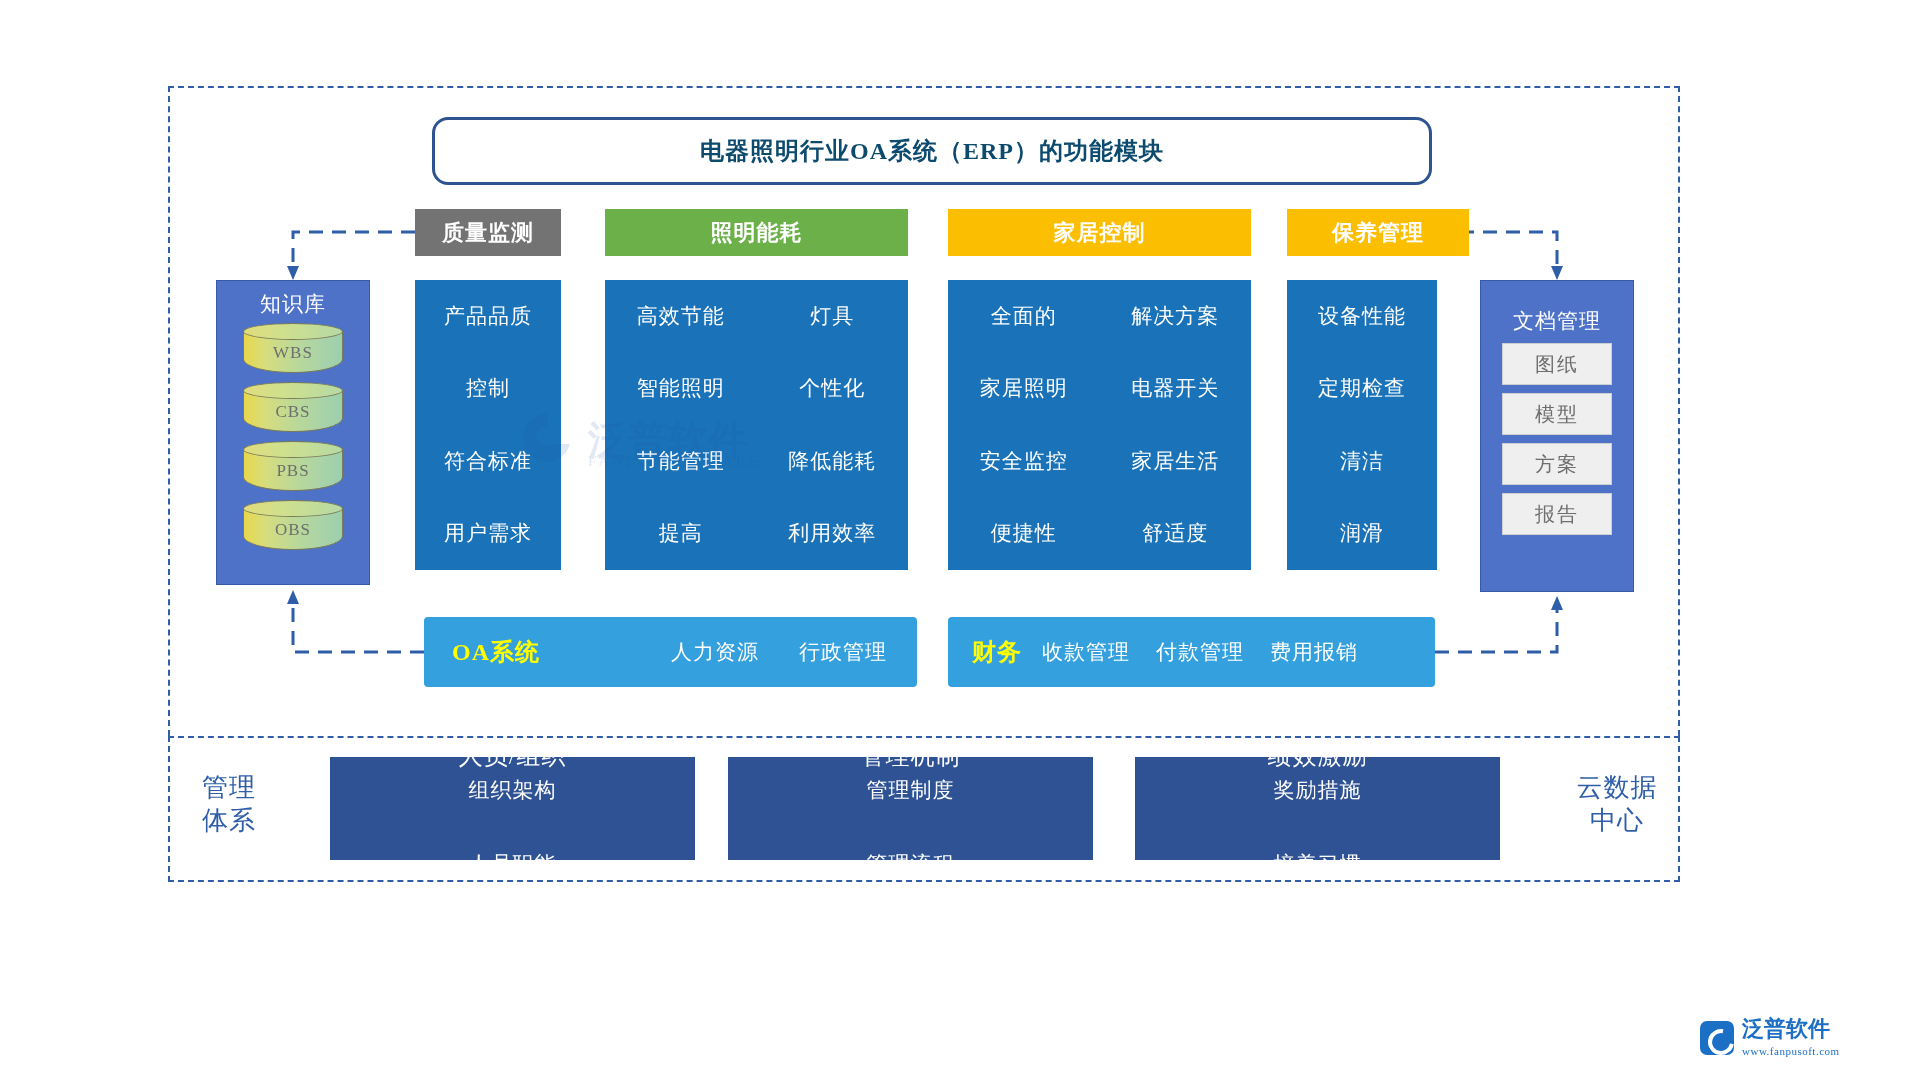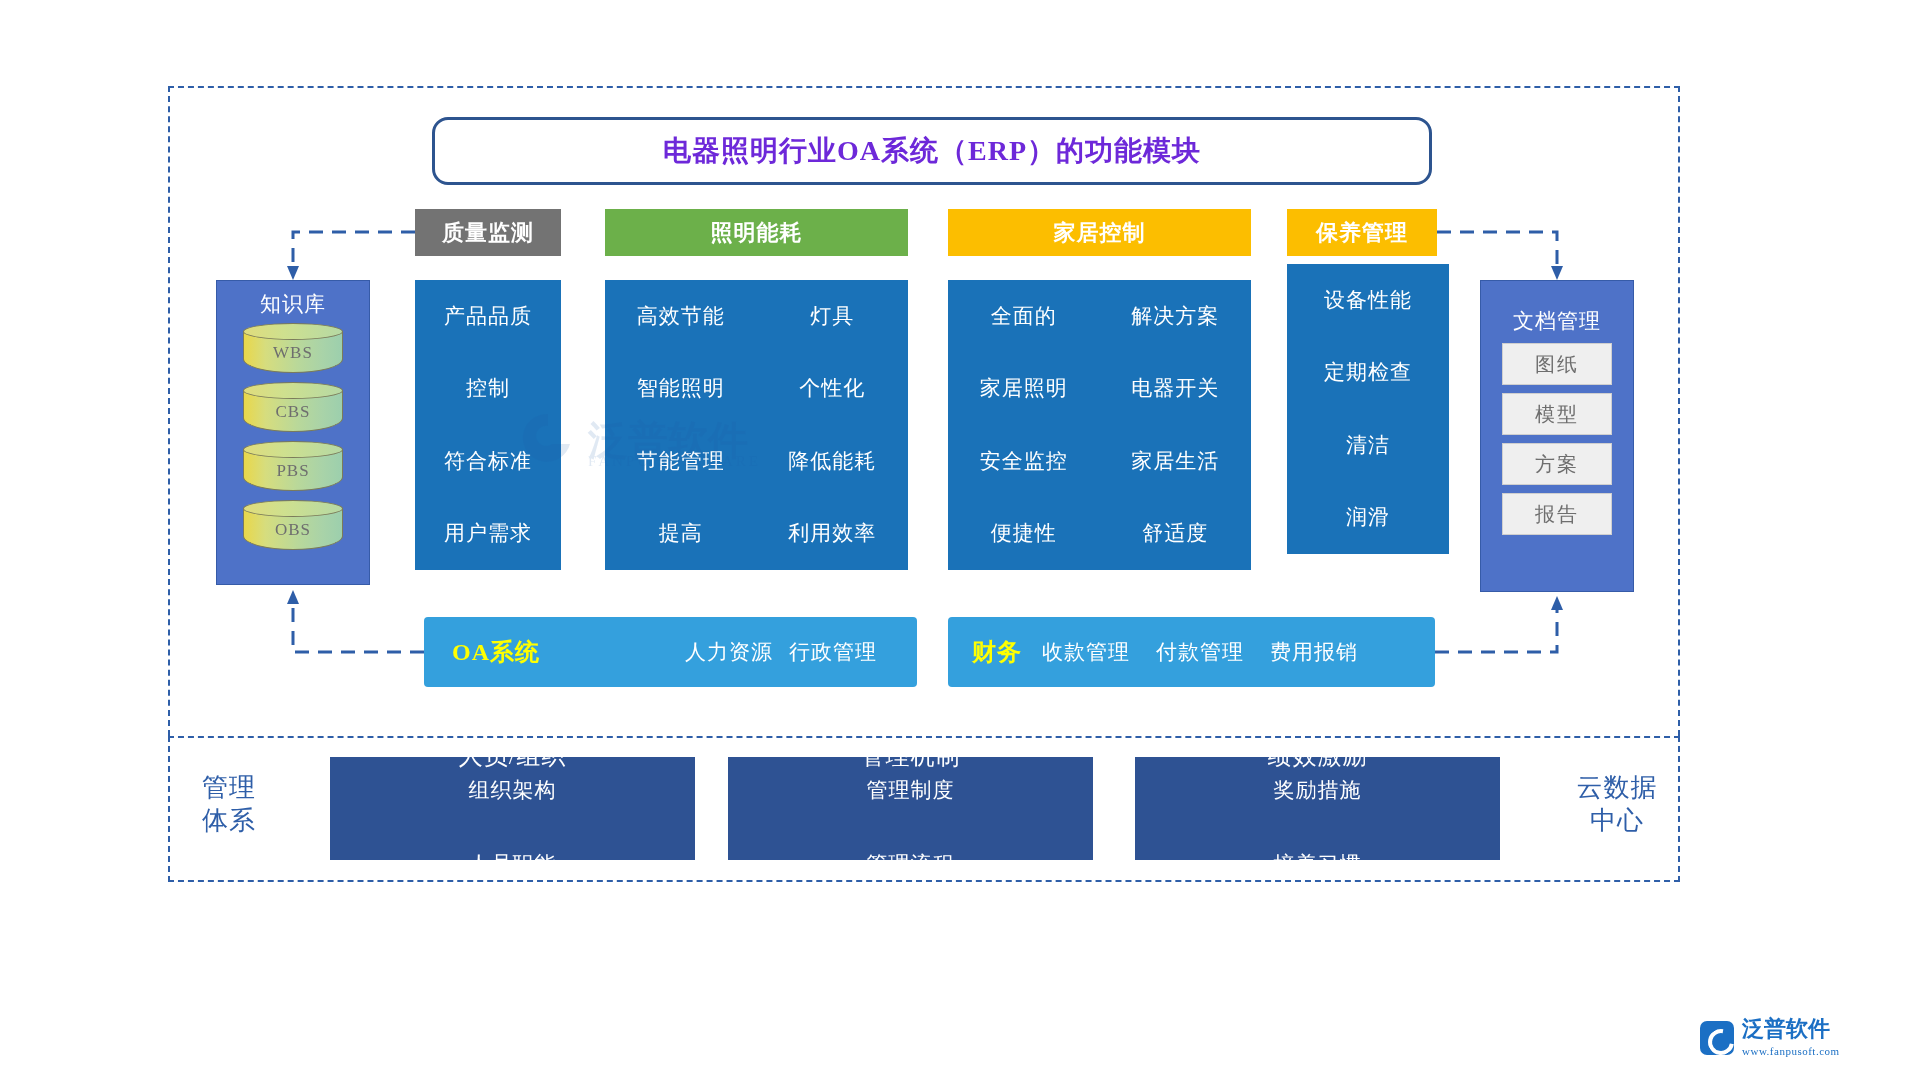--- a/index.html
+++ b/index.html
@@ -24,33 +24,33 @@
   
   #title-box {
     position: absolute;
     left: 432px; top: 117px; width: 1000px; height: 68px;
     border: 3px solid #2d548f;
     border-radius: 16px;
     background: #ffffff;
     display: flex; align-items: center; justify-content: center;
   }
   #title-box .t {
-    font-size: 28px; font-weight: 700; color: #6d28d9; letter-spacing: 1px;
+    font-size: 24px; font-weight: 700; color: #0c4a6e; letter-spacing: 1px;
   }
 
   
   .cat-head {
     position: absolute; height: 47px;
     display: flex; align-items: center; justify-content: center;
     color: #ffffff; font-size: 22px; font-weight: 700; letter-spacing: 1px;
   }
   #cat-head-0 { left: 415px;  top: 209px; width: 146px; background: #737373; }
   #cat-head-1 { left: 605px;  top: 209px; width: 303px; background: #6cb04a; }
   #cat-head-2 { left: 948px;  top: 209px; width: 303px; background: #fcbe00; }
-  #cat-head-3 { left: 1287px; top: 209px; width: 150px; background: #fcbe00; }
+  #cat-head-3 { left: 1287px; top: 209px; width: 182px; background: #fcbe00; }
 
   
   #kb-panel {
     position: absolute; left: 216px; top: 280px; width: 154px; height: 305px;
     background: #4e72c8; border: 1px solid #365ba8;
   }
   #kb-title {
     text-align: center; color: #ffffff; font-size: 21px; padding-top: 9px; letter-spacing: 1px;
   }
   .kb-cyl {
@@ -73,21 +73,21 @@
     font-family: "Liberation Serif", serif;
   }
 
   
   .content-panel {
     position: absolute; background: #1a72b8; display: flex;
   }
   #panel-0 { left: 415px;  top: 280px; width: 146px; height: 290px; }
   #panel-1 { left: 605px;  top: 280px; width: 303px; height: 290px; }
   #panel-2 { left: 948px;  top: 280px; width: 303px; height: 290px; }
-  #panel-3 { left: 1287px; top: 264px; width: 162px; height: 290px; font-family: Liberation Serif, serif; }
+  #panel-3 { left: 1287px; top: 280px; width: 150px; height: 290px; font-family: Liberation Serif, serif; }
 
   .pcol {
     flex: 1; display: flex; flex-direction: column;
     justify-content: center; align-items: center; padding: 0 0;
   }
   .pcol .item {
     color: #ffffff; font-size: 21px; line-height: 1.2; letter-spacing: 1px;
     margin: 0; padding: 0; flex: 1; display: flex; align-items: center; justify-content: center;
     white-space: nowrap;
   }
@@ -111,21 +111,21 @@
     display: flex; align-items: center; color: #ffffff;
   }
   #oa-bar { left: 424px; top: 617px; width: 493px; }
   #fin-bar { left: 948px; top: 617px; width: 487px; }
   .round-bar .lead {
     color: #ffff00; font-weight: 700; font-size: 24px; letter-spacing: 1px;
     font-family: "Liberation Serif", serif;
   }
   .round-bar .chip { font-size: 21px; letter-spacing: 1px; white-space: nowrap; }
   #oa-bar .lead { margin-left: 28px; }
-  #oa-bar .chip-wrap { margin-left: auto; margin-right: 40px; display: flex; gap: 16px; }
+  #oa-bar .chip-wrap { margin-left: auto; margin-right: 30px; display: flex; gap: 40px; }
   #fin-bar .lead { margin-left: 24px; }
   #fin-bar .chip-wrap { margin-left: 20px; display: flex; gap: 26px; }
 
   
   .side-label {
     position: absolute; color: #2e5ea8; font-size: 26px; line-height: 1.25;
     text-align: center; letter-spacing: 1px;
   }
   #label-left  { left: 192px;  top: 772px; width: 74px; }
   #label-right { left: 1562px; top: 772px; width: 110px; }

